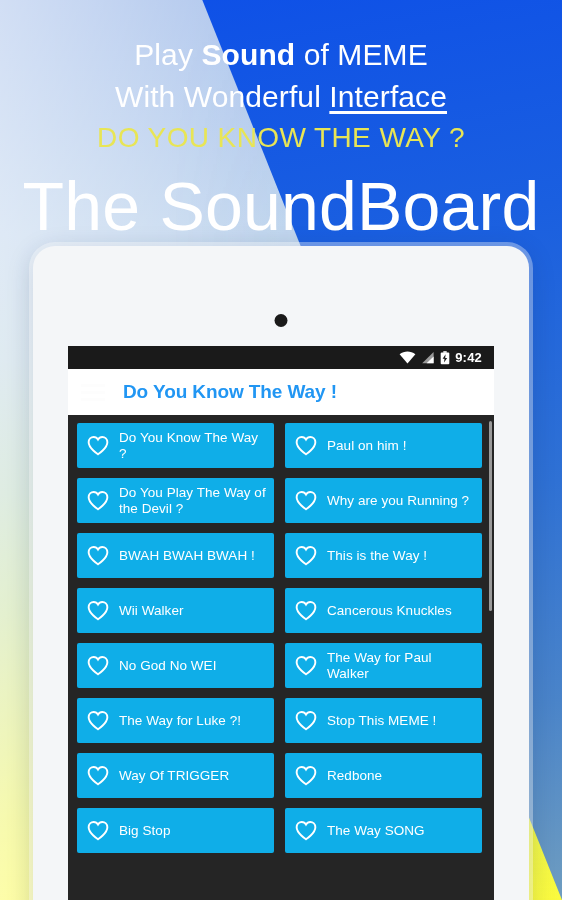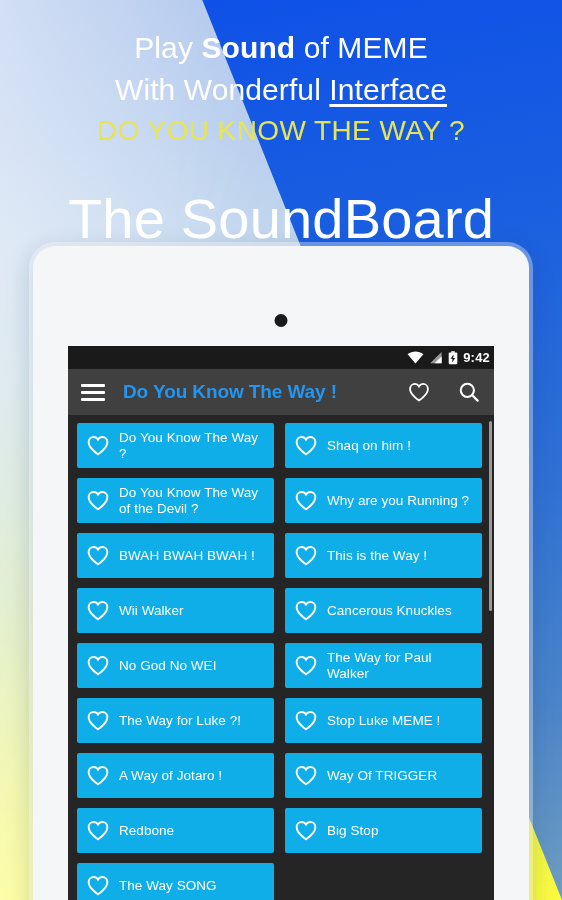--- a/index.html
+++ b/index.html
@@ -55,21 +55,21 @@
   .diag {
     position: absolute;
     inset: 0;
     background: linear-gradient(170deg, #0d4fe8 0%, #1a5fe0 30%, #2f71d4 58%, #4a84c9 80%, #6f9dc0 100%);
     clip-path: polygon(100% 0, 100% 100%, 36% 0);
   }
 
   
   .banner {
     position: absolute;
-    top: 9px; left: 0; right: 0;
+    top: 16px; left: 0; right: 0;
     text-align: center;
     padding-top: 18px;
     z-index: 5;
   }
   .line1, .line2 {
     color: #ffffff;
     font-size: 30px;
     font-weight: 300;
     line-height: 42px;
     letter-spacing: 0.1px;
@@ -80,24 +80,24 @@
   .line3 {
     color: #e8e555;
     font-size: 28px;
     font-weight: 300;
     line-height: 40px;
     letter-spacing: 0.4px;
     white-space: nowrap;
   }
   .line4 {
     color: #ffffff;
-    font-size: 56px;
+    font-size: 68px;
     font-weight: 300;
     line-height: 72px;
-    margin-top: 32px;
+    margin-top: 12px;
     letter-spacing: 0.2px;
     white-space: nowrap;
   }
 
   
   .tablet {
     position: absolute;
     left: 33px;
     top: 246px;
     width: 496px;
@@ -129,35 +129,35 @@
     overflow: hidden;
   }
 
   
   .statusbar {
     height: 23px;
     background: #1a1a1a;
     display: flex;
     align-items: center;
     justify-content: flex-end;
-    padding-right: 4px;
+    padding-right: 12px;
     gap: 5px;
   }
   .sb-time {
     color: #ffffff;
     font-size: 13px;
     font-weight: 700;
     letter-spacing: 0.2px;
   }
   .ic { display: block; }
 
   
   .appbar {
     height: 46px;
-    background: #404040;
+    background: #ffffff;
     display: flex;
     align-items: center;
     padding: 0 14px 0 13px;
   }
   .hamburger {
     width: 24px;
     display: flex;
     flex-direction: column;
     gap: 4px;
     cursor: pointer;
@@ -303,29 +303,29 @@
                 </svg>
               </span>
               <span class="card-label">Do You Know The Way ?</span>
             </div>
             <div class="card">
               <span class="card-heart">
                 <svg width="24" height="21" viewBox="0 0 24 22">
                   <path d="M12 20.2 C12 20.2 2.2 13.9 2.2 7.6 C2.2 4.3 4.7 2.1 7.5 2.1 C9.6 2.1 11.2 3.4 12 4.8 C12.8 3.4 14.4 2.1 16.5 2.1 C19.3 2.1 21.8 4.3 21.8 7.6 C21.8 13.9 12 20.2 12 20.2 Z" fill="none" stroke="#ffffff" stroke-width="2"></path>
                 </svg>
               </span>
-              <span class="card-label">Shaq on him !</span>
-            </div>
-            <div class="card">
-              <span class="card-heart">
-                <svg width="24" height="21" viewBox="0 0 24 22">
-                  <path d="M12 20.2 C12 20.2 2.2 13.9 2.2 7.6 C2.2 4.3 4.7 2.1 7.5 2.1 C9.6 2.1 11.2 3.4 12 4.8 C12.8 3.4 14.4 2.1 16.5 2.1 C19.3 2.1 21.8 4.3 21.8 7.6 C21.8 13.9 12 20.2 12 20.2 Z" fill="none" stroke="#ffffff" stroke-width="2"></path>
-                </svg>
-              </span>
-              <span class="card-label">Do You Know The Way of the Devil ?</span>
+              <span class="card-label">Paul on him !</span>
+            </div>
+            <div class="card">
+              <span class="card-heart">
+                <svg width="24" height="21" viewBox="0 0 24 22">
+                  <path d="M12 20.2 C12 20.2 2.2 13.9 2.2 7.6 C2.2 4.3 4.7 2.1 7.5 2.1 C9.6 2.1 11.2 3.4 12 4.8 C12.8 3.4 14.4 2.1 16.5 2.1 C19.3 2.1 21.8 4.3 21.8 7.6 C21.8 13.9 12 20.2 12 20.2 Z" fill="none" stroke="#ffffff" stroke-width="2"></path>
+                </svg>
+              </span>
+              <span class="card-label">Do You Play The Way of the Devil ?</span>
             </div>
             <div class="card">
               <span class="card-heart">
                 <svg width="24" height="21" viewBox="0 0 24 22">
                   <path d="M12 20.2 C12 20.2 2.2 13.9 2.2 7.6 C2.2 4.3 4.7 2.1 7.5 2.1 C9.6 2.1 11.2 3.4 12 4.8 C12.8 3.4 14.4 2.1 16.5 2.1 C19.3 2.1 21.8 4.3 21.8 7.6 C21.8 13.9 12 20.2 12 20.2 Z" fill="none" stroke="#ffffff" stroke-width="2"></path>
                 </svg>
               </span>
               <span class="card-label">Why are you Running ?</span>
             </div>
             <div class="card">
@@ -383,29 +383,21 @@
                 </svg>
               </span>
               <span class="card-label">The Way for Luke ?!</span>
             </div>
             <div class="card">
               <span class="card-heart">
                 <svg width="24" height="21" viewBox="0 0 24 22">
                   <path d="M12 20.2 C12 20.2 2.2 13.9 2.2 7.6 C2.2 4.3 4.7 2.1 7.5 2.1 C9.6 2.1 11.2 3.4 12 4.8 C12.8 3.4 14.4 2.1 16.5 2.1 C19.3 2.1 21.8 4.3 21.8 7.6 C21.8 13.9 12 20.2 12 20.2 Z" fill="none" stroke="#ffffff" stroke-width="2"></path>
                 </svg>
               </span>
-              <span class="card-label">Stop Luke MEME !</span>
-            </div>
-            <div class="card">
-              <span class="card-heart">
-                <svg width="24" height="21" viewBox="0 0 24 22">
-                  <path d="M12 20.2 C12 20.2 2.2 13.9 2.2 7.6 C2.2 4.3 4.7 2.1 7.5 2.1 C9.6 2.1 11.2 3.4 12 4.8 C12.8 3.4 14.4 2.1 16.5 2.1 C19.3 2.1 21.8 4.3 21.8 7.6 C21.8 13.9 12 20.2 12 20.2 Z" fill="none" stroke="#ffffff" stroke-width="2"></path>
-                </svg>
-              </span>
-              <span class="card-label">A Way of Jotaro !</span>
+              <span class="card-label">Stop This MEME !</span>
             </div>
             <div class="card">
               <span class="card-heart">
                 <svg width="24" height="21" viewBox="0 0 24 22">
                   <path d="M12 20.2 C12 20.2 2.2 13.9 2.2 7.6 C2.2 4.3 4.7 2.1 7.5 2.1 C9.6 2.1 11.2 3.4 12 4.8 C12.8 3.4 14.4 2.1 16.5 2.1 C19.3 2.1 21.8 4.3 21.8 7.6 C21.8 13.9 12 20.2 12 20.2 Z" fill="none" stroke="#ffffff" stroke-width="2"></path>
                 </svg>
               </span>
               <span class="card-label">Way Of TRIGGER</span>
             </div>
             <div class="card">

